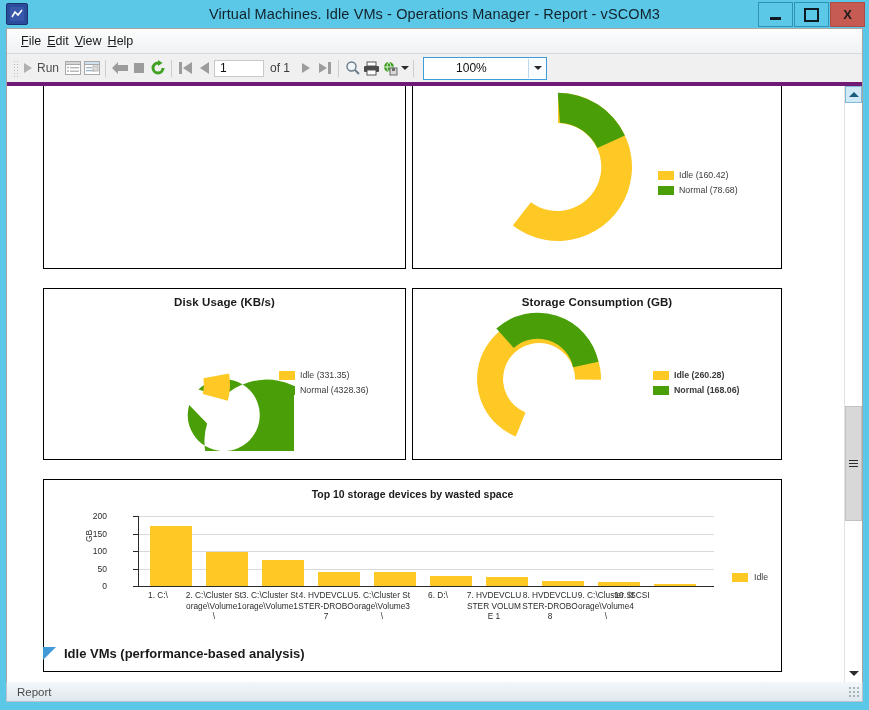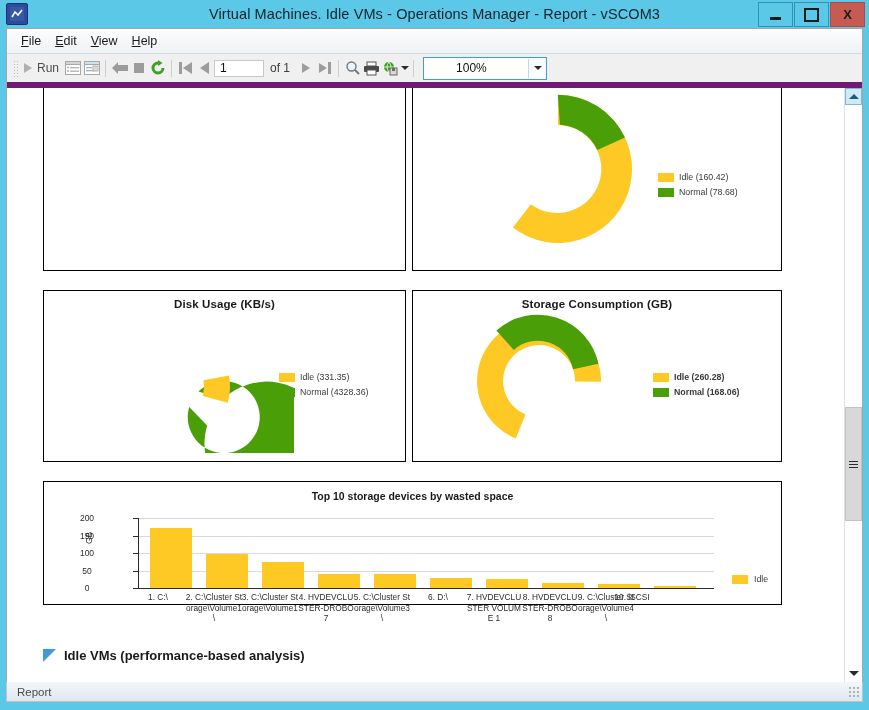--- a/index.html
+++ b/index.html
@@ -41,26 +41,26 @@
   
   #client{
     flex:1;margin:0 6px 0 6px;
     background:#f0f0f0;border:1px solid #a6a6a6;border-bottom:none;
     display:flex;flex-direction:column;min-height:0;
   }
   #menubar{
     height:24px;flex:0 0 24px;display:flex;align-items:center;
     background:linear-gradient(#fdfdfd,#eef2f4);
     border-bottom:1px solid #d4dade;
-    padding-left:14px;gap:14px;font-size:12.5px;color:#1a1a1a;text-align:right;
+    padding-left:14px;gap:6px;font-size:12.5px;color:#1a1a1a;text-align:right;
   }
   .menu-item u{text-decoration:underline}
   #toolbar{
     height:28px;flex:0 0 28px;display:flex;align-items:center;
-    background:#f0f0f0;border-bottom:6px solid #701a75;
+    background:#f0f0f0;border-bottom:4px solid #701a75;
     padding-left:6px;gap:0;font-size:12px;color:#5a5a5a;
   }
   .tb-sep{width:1px;height:17px;background:#cdcdcd;margin:0 4px}
   .tb-ico{width:19px;height:19px;display:flex;align-items:center;justify-content:center}
   .grip{width:5px;height:17px;
     background-image:radial-gradient(#b9b9b9 45%,transparent 46%);
     background-size:3px 3px;}
   .tri-r{width:0;height:0;border-left:8px solid #b0b0b0;border-top:5px solid transparent;border-bottom:5px solid transparent}
   .tri-r.dk{border-left-color:#9c9c9c}
   .tri-l{width:0;height:0;border-right:9px solid #9c9c9c;border-top:6px solid transparent;border-bottom:6px solid transparent}
@@ -113,21 +113,21 @@
   .legend{position:absolute;font-size:8.8px;color:#3a3a3a;line-height:13px}
   .legend-row{display:flex;align-items:center;gap:5px;margin-bottom:2px}
   .swatch{width:16px;height:9px;flex:0 0 16px}
   
   #barpanel{position:absolute}
   #bartitle{text-align:center;font-size:10.5px;font-weight:bold;color:#1a1a1a;margin-top:8px}
   #plotarea{position:absolute;left:95px;top:36px;width:575px;height:70px;}
   .gridline{position:absolute;left:0;right:0;height:1px;background:#d9d9d9}
   #axisY{position:absolute;left:94px;top:36px;width:1px;height:70px;background:#2b2b2b}
   #axisX{position:absolute;left:94px;top:106px;width:576px;height:1px;background:#2b2b2b}
-  .ytick{position:absolute;right:674px;font-size:8.5px;color:#2b2b2b;text-align:center;width:40px}
+  .ytick{position:absolute;right:674px;font-size:8.5px;color:#2b2b2b;text-align:right;width:40px}
   .ytickmark{position:absolute;left:89px;width:5px;height:1px;background:#2b2b2b}
   .bar{position:absolute;bottom:0;background:#FFC925}
   #ylabel{
     position:absolute;left:40px;top:62px;font-size:8.5px;color:#2b2b2b;
     transform:rotate(-90deg);transform-origin:left top;
   }
   .xcat{
     position:absolute;top:110px;font-size:8.3px;color:#2b2b2b;text-align:center;
     line-height:10.5px;word-break:break-all;
   }
@@ -337,21 +337,21 @@
               <span class="swatch" style="background:#FFC925"></span>
               <span>Idle (260.28)</span>
             </div>
             <div class="legend-row">
               <span class="swatch" style="background:#4A9E08"></span>
               <span>Normal (168.06)</span>
             </div>
           </div>
         </div>
 
-        <div class="panel" id="barpanel" style="left:36px;top:393px;width:739px;height:124px;">
+        <div class="panel" id="barpanel" style="left:36px;top:393px;width:739px;height:193px;">
           <div id="bartitle">Top 10 storage devices by wasted space</div>
 
           <div class="ytickmark" style="top:36px"></div>
           <div class="ytickmark" style="top:53.5px"></div>
           <div class="ytickmark" style="top:71px"></div>
           <div class="ytickmark" style="top:88.5px"></div>
           <div class="ytickmark" style="top:106px"></div>
 
           <div class="ytick" style="top:31px">200</div>
           <div class="ytick" style="top:48.5px">150</div>

